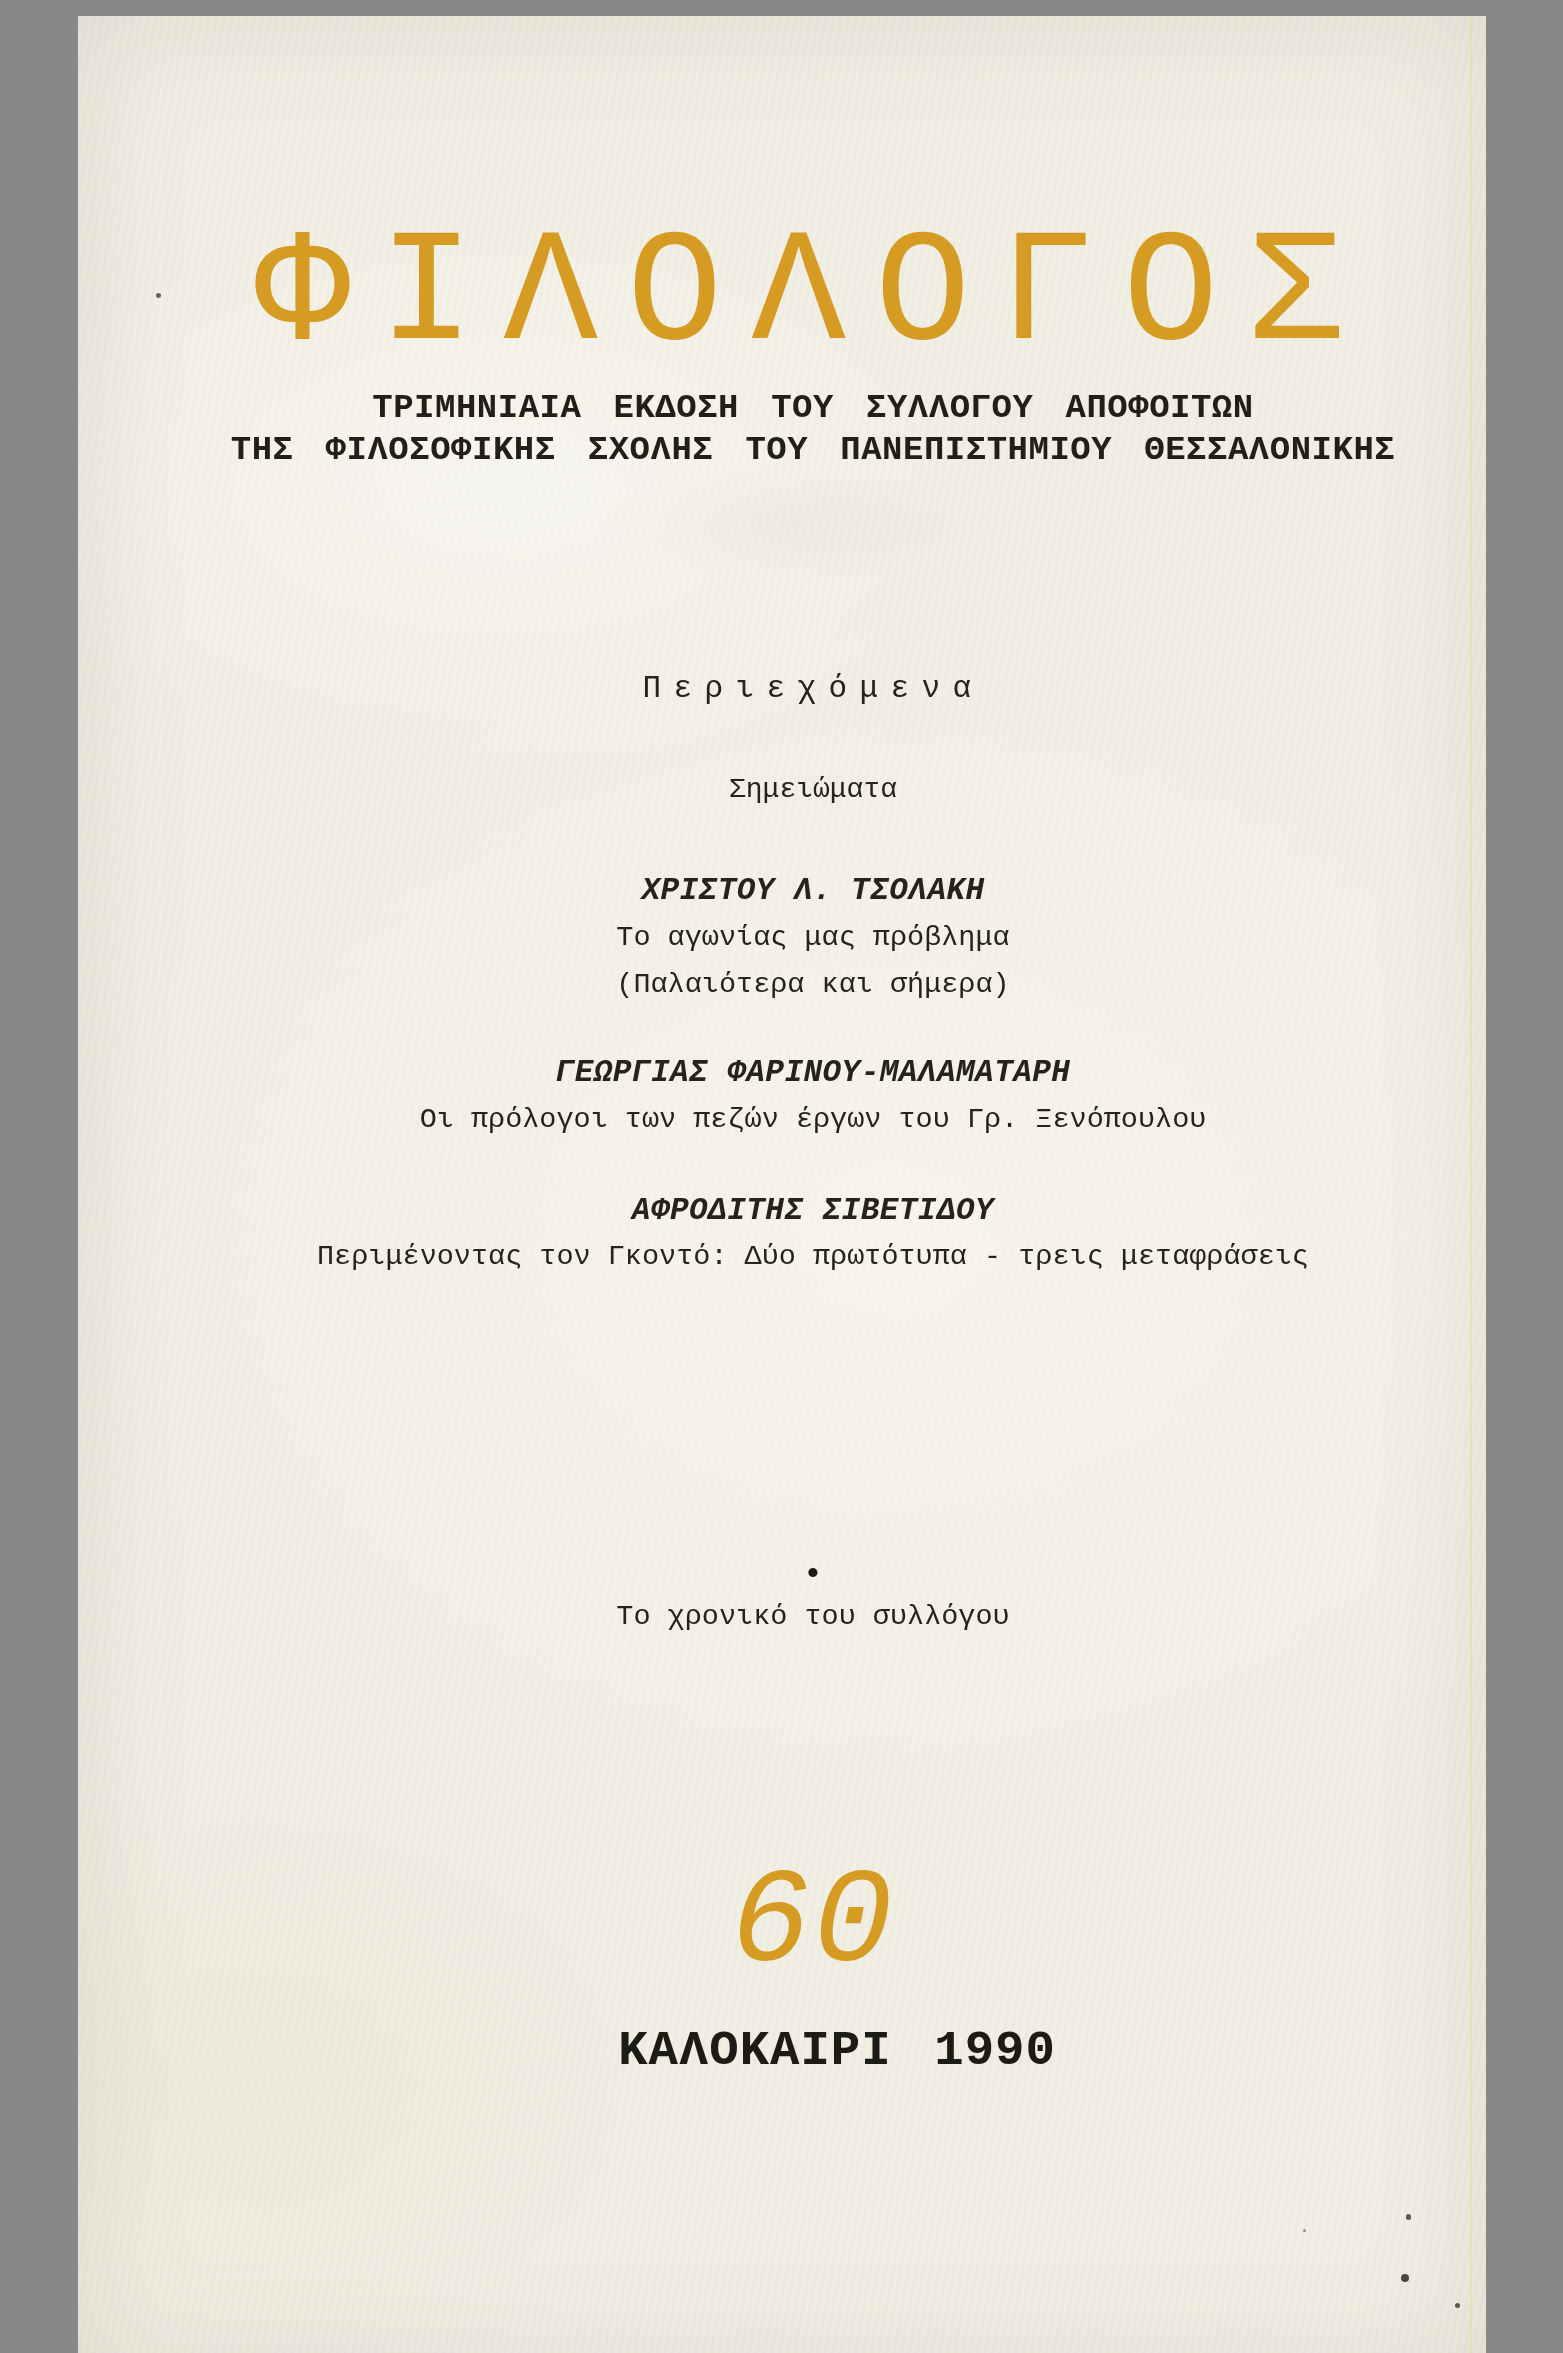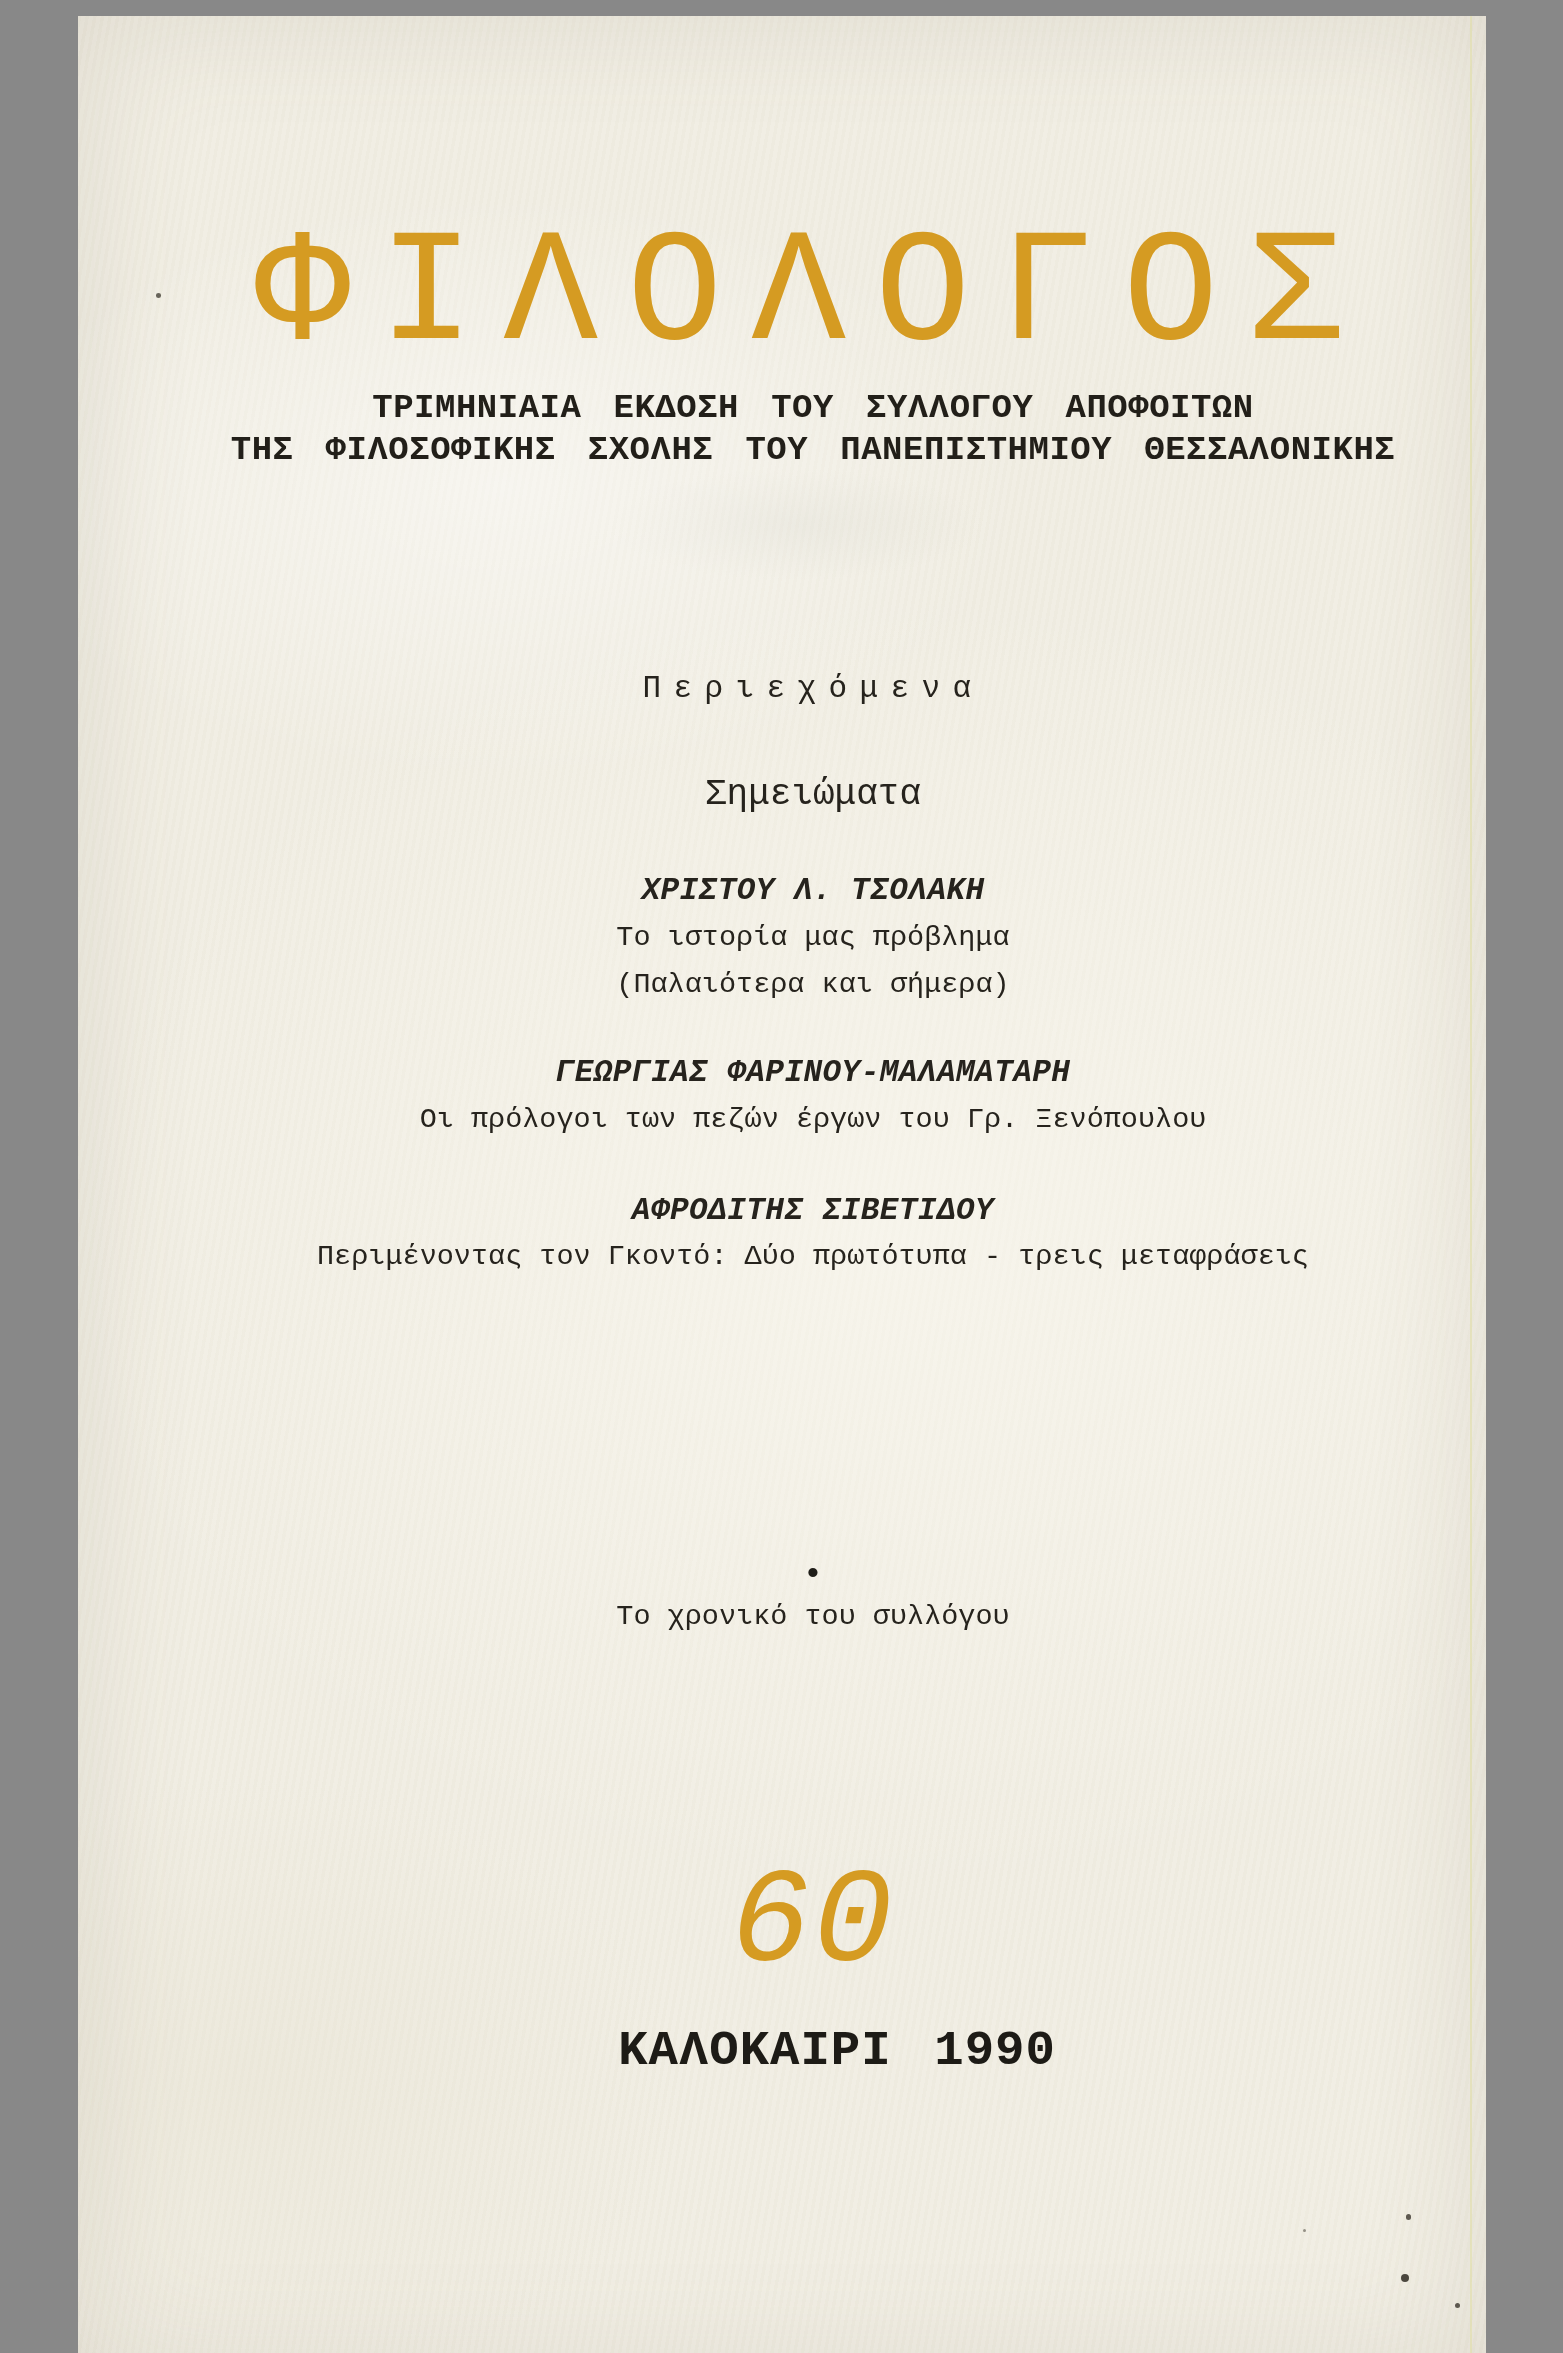--- a/index.html
+++ b/index.html
@@ -41,21 +41,21 @@
     color: #221f19;
   }
   .contents-heading {
     top: 654px;
     font-size: 31px;
     letter-spacing: 0.40em;
     line-height: 1.2;
   }
   .section-note {
     top: 757px;
-    font-size: 36px;
+    font-size: 28px;
     line-height: 1.2;
   }
   .article { font-size: 28.5px; }
   .article .author {
     font-style: italic;
     font-weight: 700;
     font-size: 31px;
     letter-spacing: 0.015em;
     text-align: center;
   }
@@ -110,21 +110,21 @@
     <div>ΤΡΙΜΗΝΙΑΙΑ ΕΚΔΟΣΗ ΤΟΥ ΣΥΛΛΟΓΟΥ ΑΠΟΦΟΙΤΩΝ</div>
     <div>ΤΗΣ ΦΙΛΟΣΟΦΙΚΗΣ ΣΧΟΛΗΣ ΤΟΥ ΠΑΝΕΠΙΣΤΗΜΙΟΥ ΘΕΣΣΑΛΟΝΙΚΗΣ</div>
   </div>
 
   <div class="centered contents-heading">Περιεχόμενα</div>
 
   <div class="centered section-note">Σημειώματα</div>
 
   <div class="centered article art-1">
     <div class="author">ΧΡΙΣΤΟΥ Λ. ΤΣΟΛΑΚΗ</div>
-    <div>Το ιστορία μας πρόβλημα</div>
+    <div>Το αγωνίας μας πρόβλημα</div>
     <div>(Παλαιότερα και σήμερα)</div>
   </div>
 
   <div class="centered article art-2">
     <div class="author">ΓΕΩΡΓΙΑΣ ΦΑΡΙΝΟΥ-ΜΑΛΑΜΑΤΑΡΗ</div>
     <div>Οι πρόλογοι των πεζών έργων του Γρ. Ξενόπουλου</div>
   </div>
 
   <div class="centered article art-3">
     <div class="author">ΑΦΡΟΔΙΤΗΣ ΣΙΒΕΤΙΔΟΥ</div>

